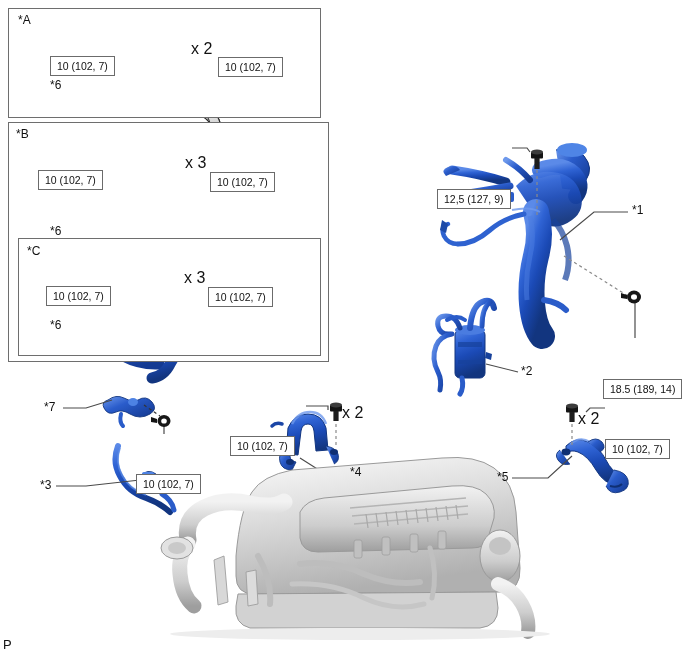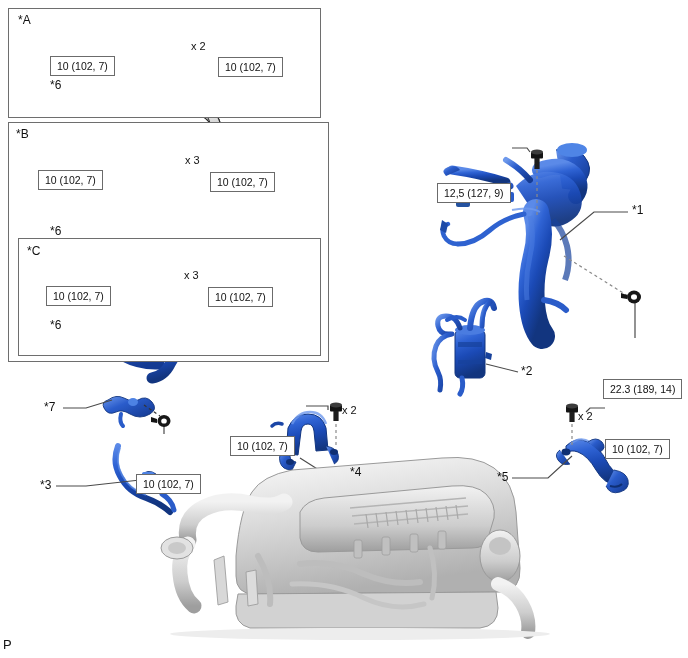--- a/index.html
+++ b/index.html
@@ -10,21 +10,21 @@
   
   .panel{position:absolute;border:1.5px solid #6e6e6e;background:#fff;box-sizing:border-box;}
 
   
   .spec{position:absolute;border:1.4px solid #6b6b6b;background:#fff;
         font-size:10.5px;line-height:1;padding:3.5px 6px 4px 6px;
         white-space:nowrap;box-sizing:border-box;color:#111;margin-top:40px;}
 
   
   .mark{position:absolute;font-size:12px;color:#111;white-space:nowrap;line-height:1;}
-  .qty{position:absolute;font-size:11px;color:#111;white-space:nowrap;line-height:1;}
+  .qty{position:absolute;font-size:16px;color:#111;white-space:nowrap;line-height:1;}
   svg.ov{position:absolute;left:0;top:0;width:688px;height:658px;overflow:visible;pointer-events:none;}
 
   .pg{position:absolute;left:3px;top:637px;font-size:13px;color:#111;}
 </style>
 </head>
 <body>
 
 <div class="stage">
 
   <svg class="ov" viewBox="0 0 688 658">
@@ -352,22 +352,22 @@
   <div class="spec" style="left:38px;top:130px;">10 (102, 7)</div>
   <div class="spec" style="left:210px;top:132px;">10 (102, 7)</div>
   <div class="qty" style="left:185px;top:155px;">x 3</div>
   <div class="mark" style="left:50px;top:225px;">*6</div>
 
   <div class="spec" style="left:46px;top:246px;">10 (102, 7)</div>
   <div class="spec" style="left:208px;top:247px;">10 (102, 7)</div>
   <div class="qty" style="left:184px;top:270px;">x 3</div>
   <div class="mark" style="left:50px;top:319px;">*6</div>
 
-  <div class="spec" style="left:437px;top:143px;">12,5 (127, 9)</div>
-  <div class="spec" style="left:603px;top:339px;">22.3 (189, 14)</div>
+  <div class="spec" style="left:437px;top:149px;">12,5 (127, 9)</div>
+  <div class="spec" style="left:603px;top:339px;">18.5 (189, 14)</div>
   <div class="mark" style="left:632px;top:204px;">*1</div>
 
   <div class="mark" style="left:521px;top:365px;">*2</div>
 
   <div class="mark" style="left:40px;top:479px;">*3</div>
 
   <div class="spec" style="left:230px;top:396px;">10 (102, 7)</div>
   <div class="qty" style="left:342px;top:405px;">x 2</div>
   <div class="mark" style="left:350px;top:466px;">*4</div>
 

